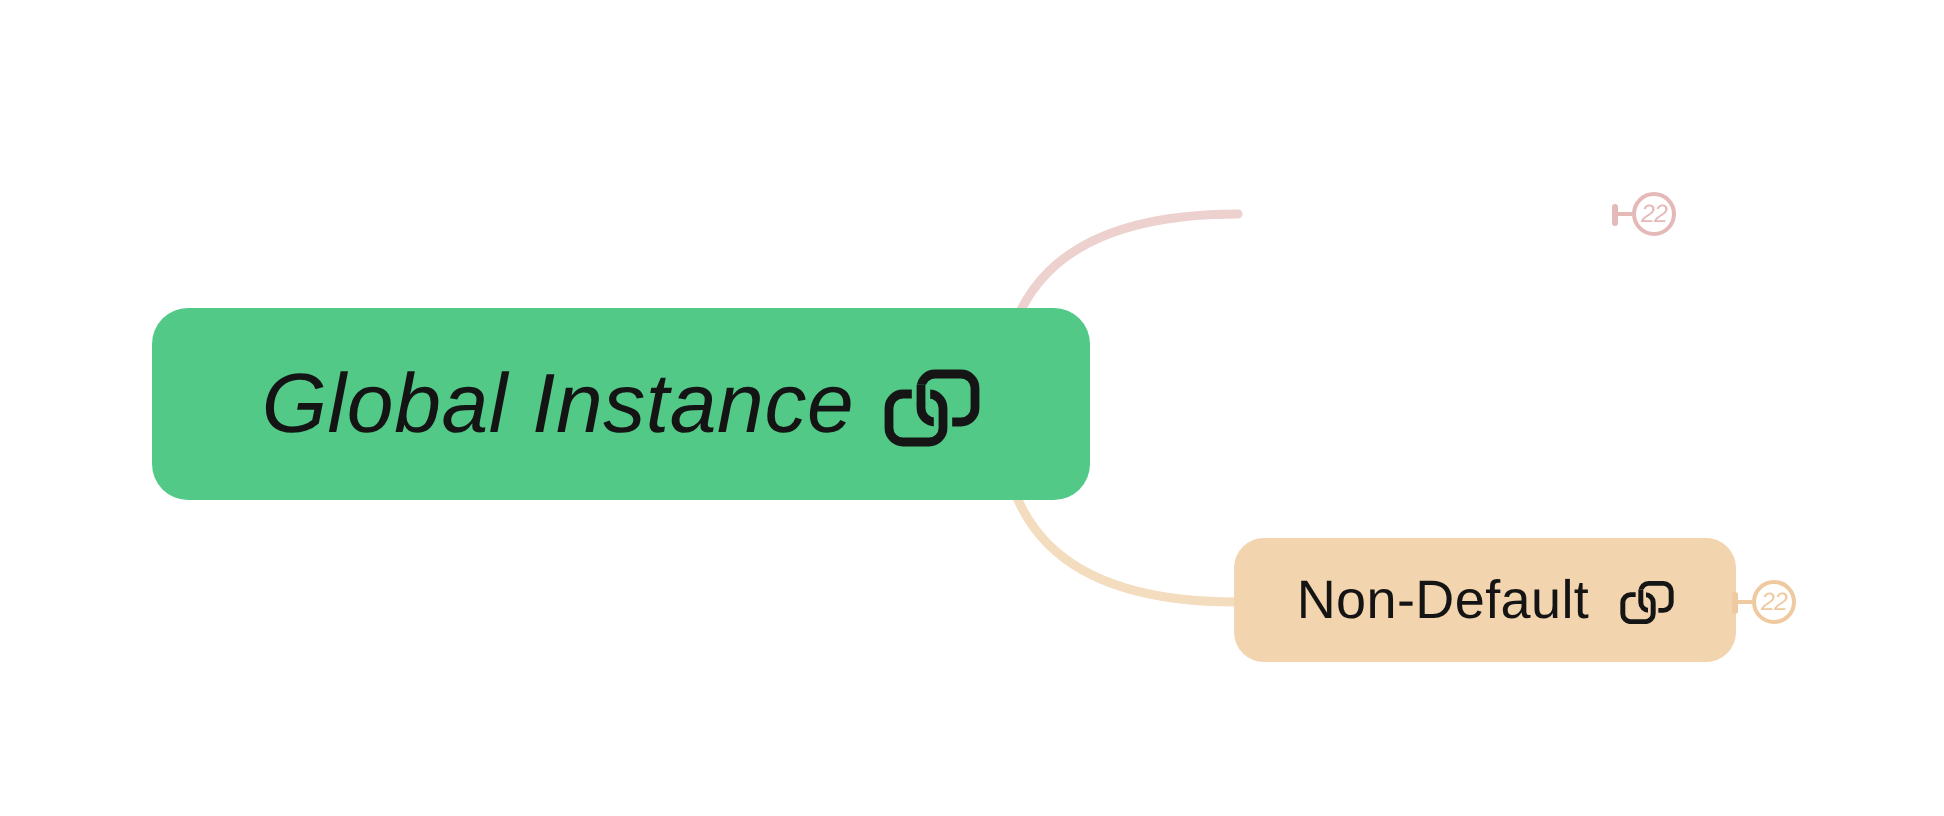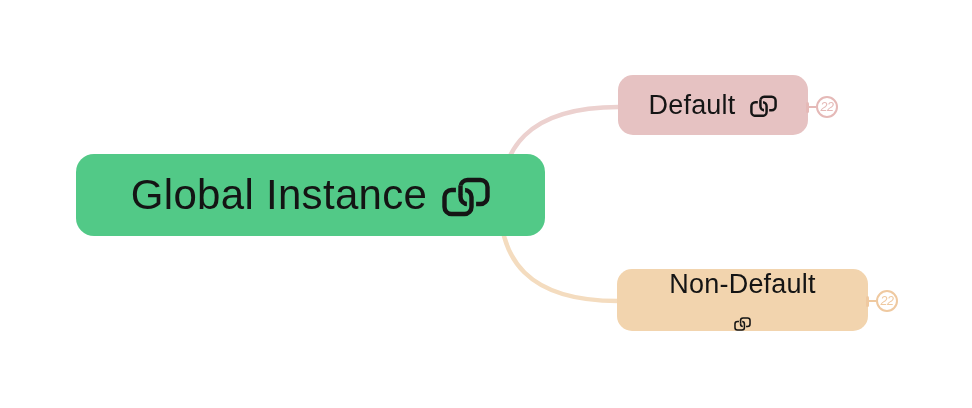--- a/index.html
+++ b/index.html
@@ -22,44 +22,44 @@
     position:absolute;left:0;top:0;z-index:0;
   }
   .node{
     position:absolute;z-index:1;
     display:flex;align-items:center;justify-content:center;
     box-sizing:border-box;
     color:var(--text);
     cursor:default;
   }
   .node-root{
-    left:76px;top:154px;width:469px;height:82px;
+    left:76px;top:154px;width:469px;height:96px;
     background:var(--green_node);
     border-radius:18px;
     --node-bg:var(--green_node);
     gap:15px;
+    font-style:italic;
   }
   .node-root .node-label{
     font-size:42px;font-weight:500;letter-spacing:0.3px;
   }
   .node-child{
     border-radius:15px;gap:15px;
   }
   .node-child .node-label{
     font-size:27px;font-weight:500;letter-spacing:0.2px;
   }
   .node-default{
     left:618px;top:75px;width:190px;height:60px;
     background:var(--pink_node);
     --node-bg:var(--pink_node);
   }
   .node-nondefault{
     left:617px;top:269px;width:251px;height:62px;
     background:var(--tan_node);
-    flex-direction:column;
     --node-bg:var(--tan_node);
   }
   .clone-icon{display:block;}
   .clone-icon .ln{fill:none;stroke:var(--icon);stroke-width:2.2;}
   .clone-icon .gap{fill:none;stroke:var(--node-bg);stroke-width:4.6;}
   .icon-lg{width:48px;height:40px;margin-top:4px;}
   .icon-sm{width:27px;height:22.5px;margin-top:2px;}
   .badge{
     position:absolute;z-index:1;
     display:flex;align-items:center;
@@ -101,30 +101,20 @@
     <span class="node-label">Global Instance</span>
     <svg class="clone-icon icon-lg" viewBox="0 0 24 20">
       <rect class="ln" x="9.25" y="1.5" width="13.5" height="12" rx="3.5"></rect>
       <rect class="gap" x="1.25" y="6.5" width="13.5" height="12" rx="3.5"></rect>
       <rect class="ln" x="1.25" y="6.5" width="13.5" height="12" rx="3.5"></rect>
       <path class="gap" d="M 9.25 5 V 8.6"></path>
       <path class="ln" d="M 9.25 4.2 V 9"></path>
     </svg>
   </div>
 
-  <div class="node node-child node-default">
-    <span class="node-label">Default</span>
-    <svg class="clone-icon icon-sm" viewBox="0 0 24 20">
-      <rect class="ln" x="9.25" y="1.5" width="13.5" height="12" rx="3.5"></rect>
-      <rect class="gap" x="1.25" y="6.5" width="13.5" height="12" rx="3.5"></rect>
-      <rect class="ln" x="1.25" y="6.5" width="13.5" height="12" rx="3.5"></rect>
-      <path class="gap" d="M 9.25 5 V 8.6"></path>
-      <path class="ln" d="M 9.25 4.2 V 9"></path>
-    </svg>
-  </div>
 
   <div class="badge badge-default">
     <span class="badge-tick"></span>
     <span class="badge-line"></span>
     <span class="badge-circle">
       <span>22</span>
     </span>
   </div>
 
   <div class="node node-child node-nondefault">

